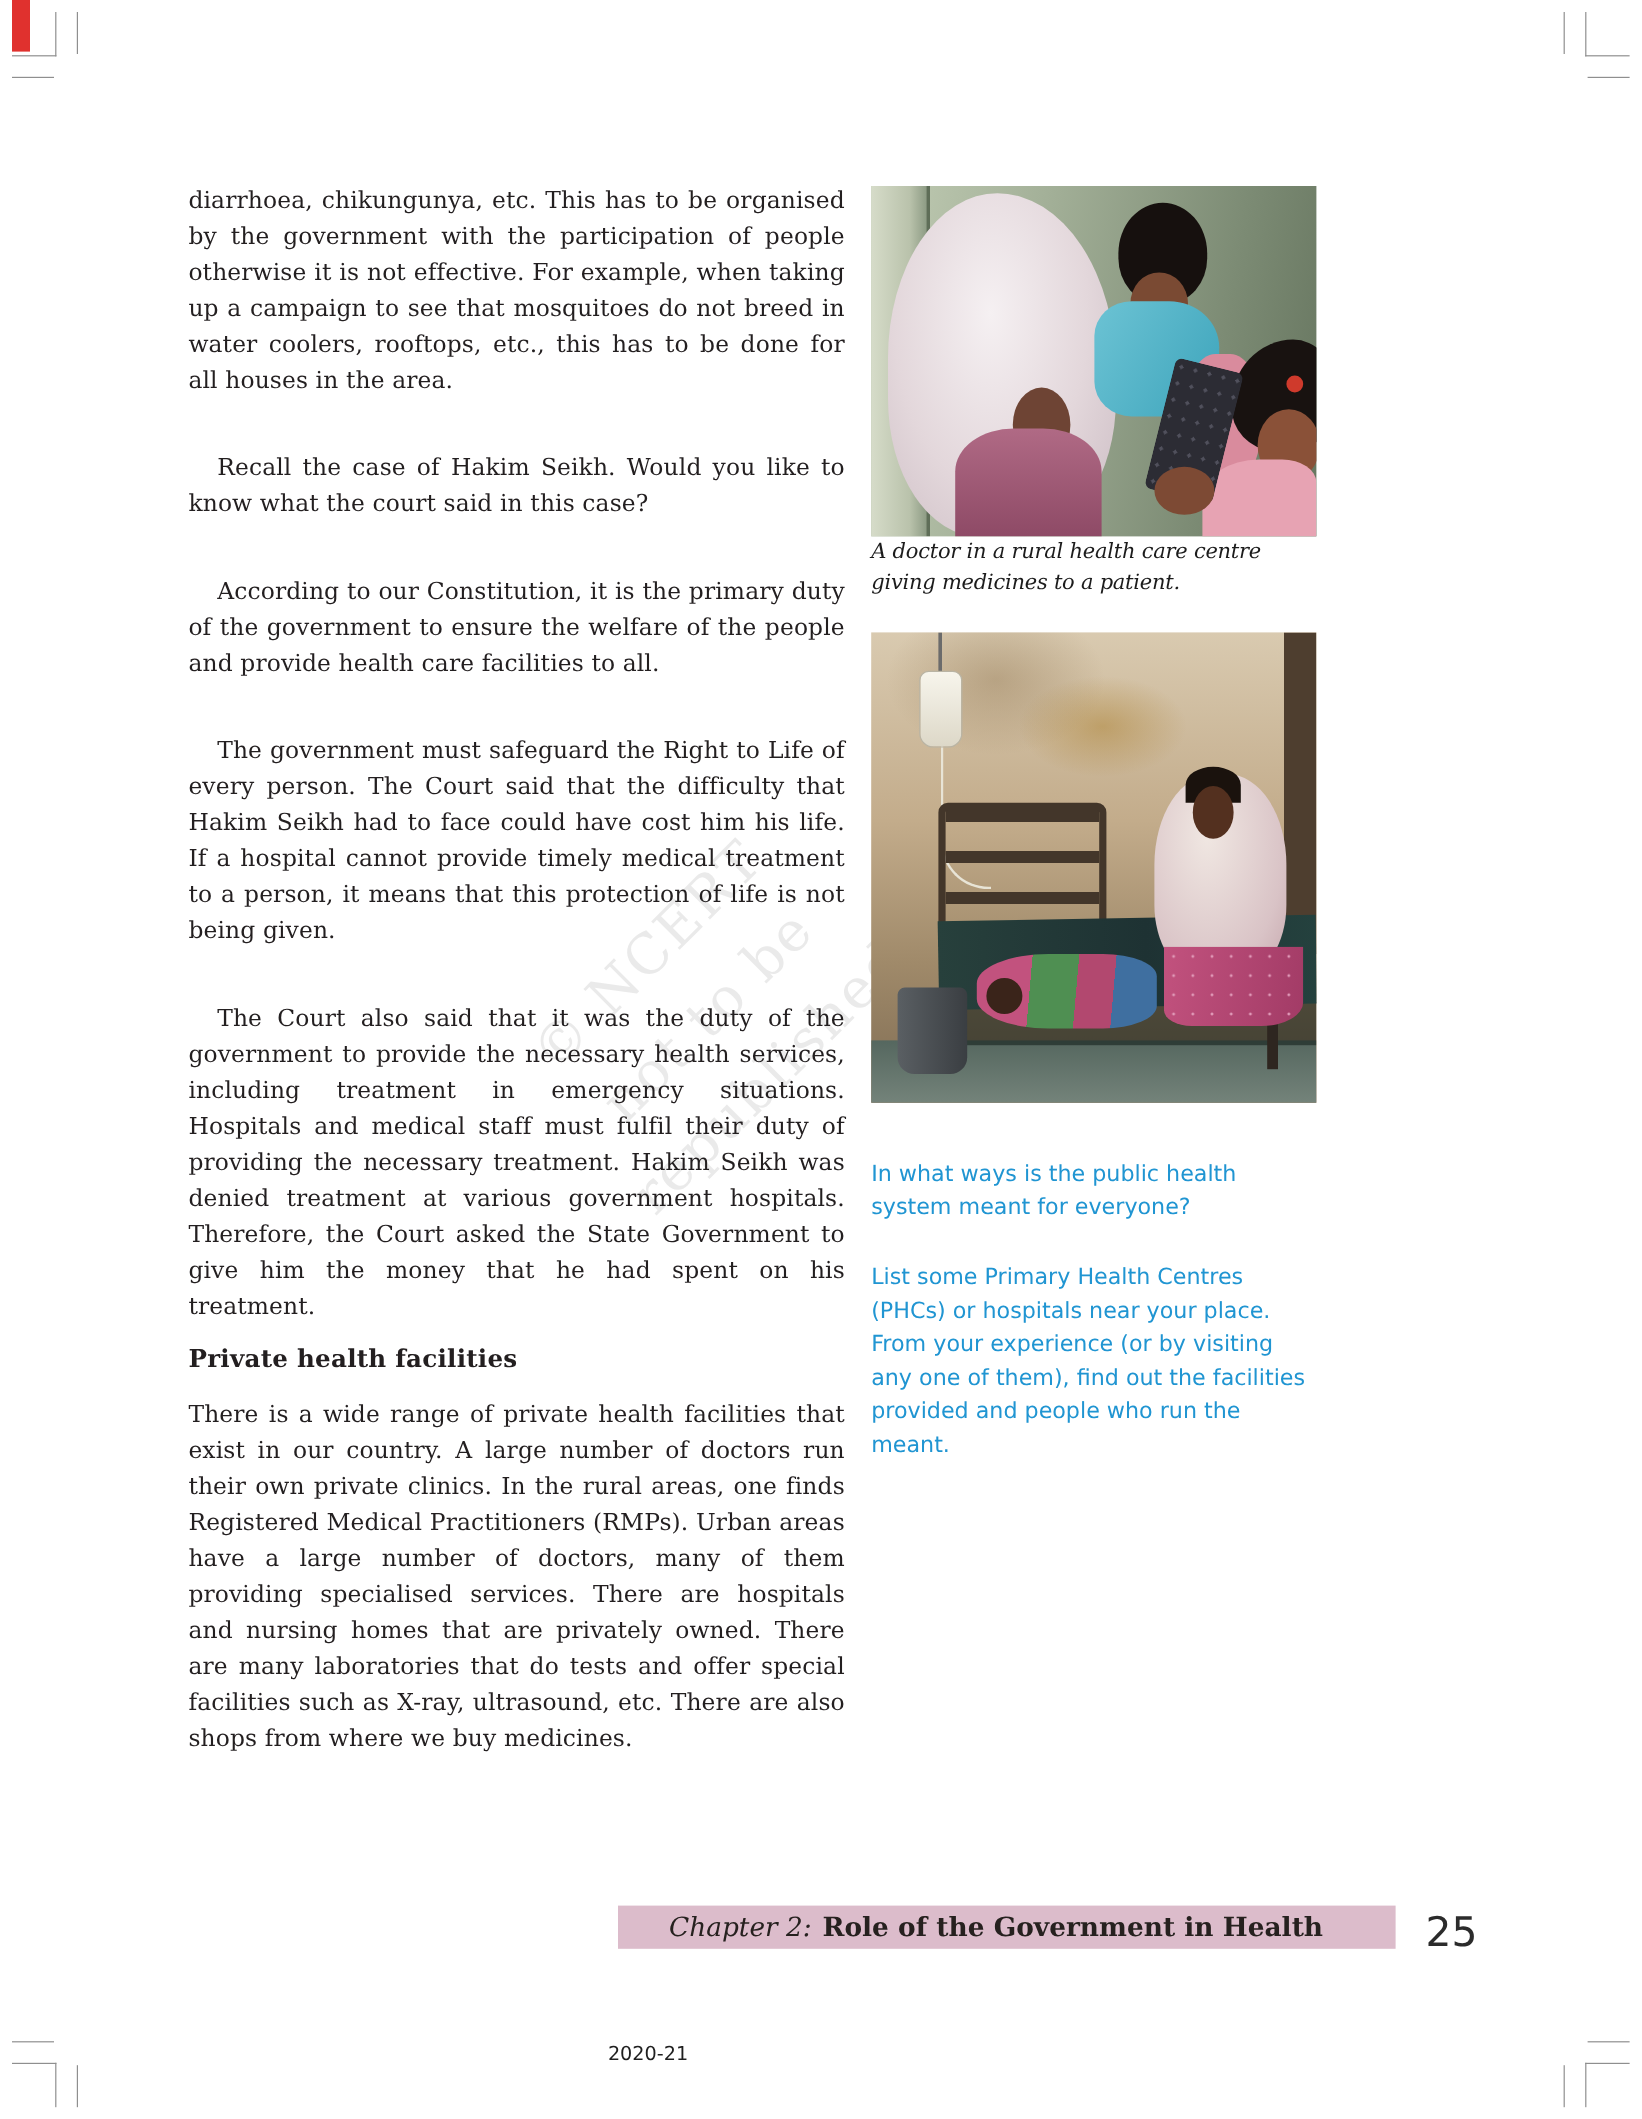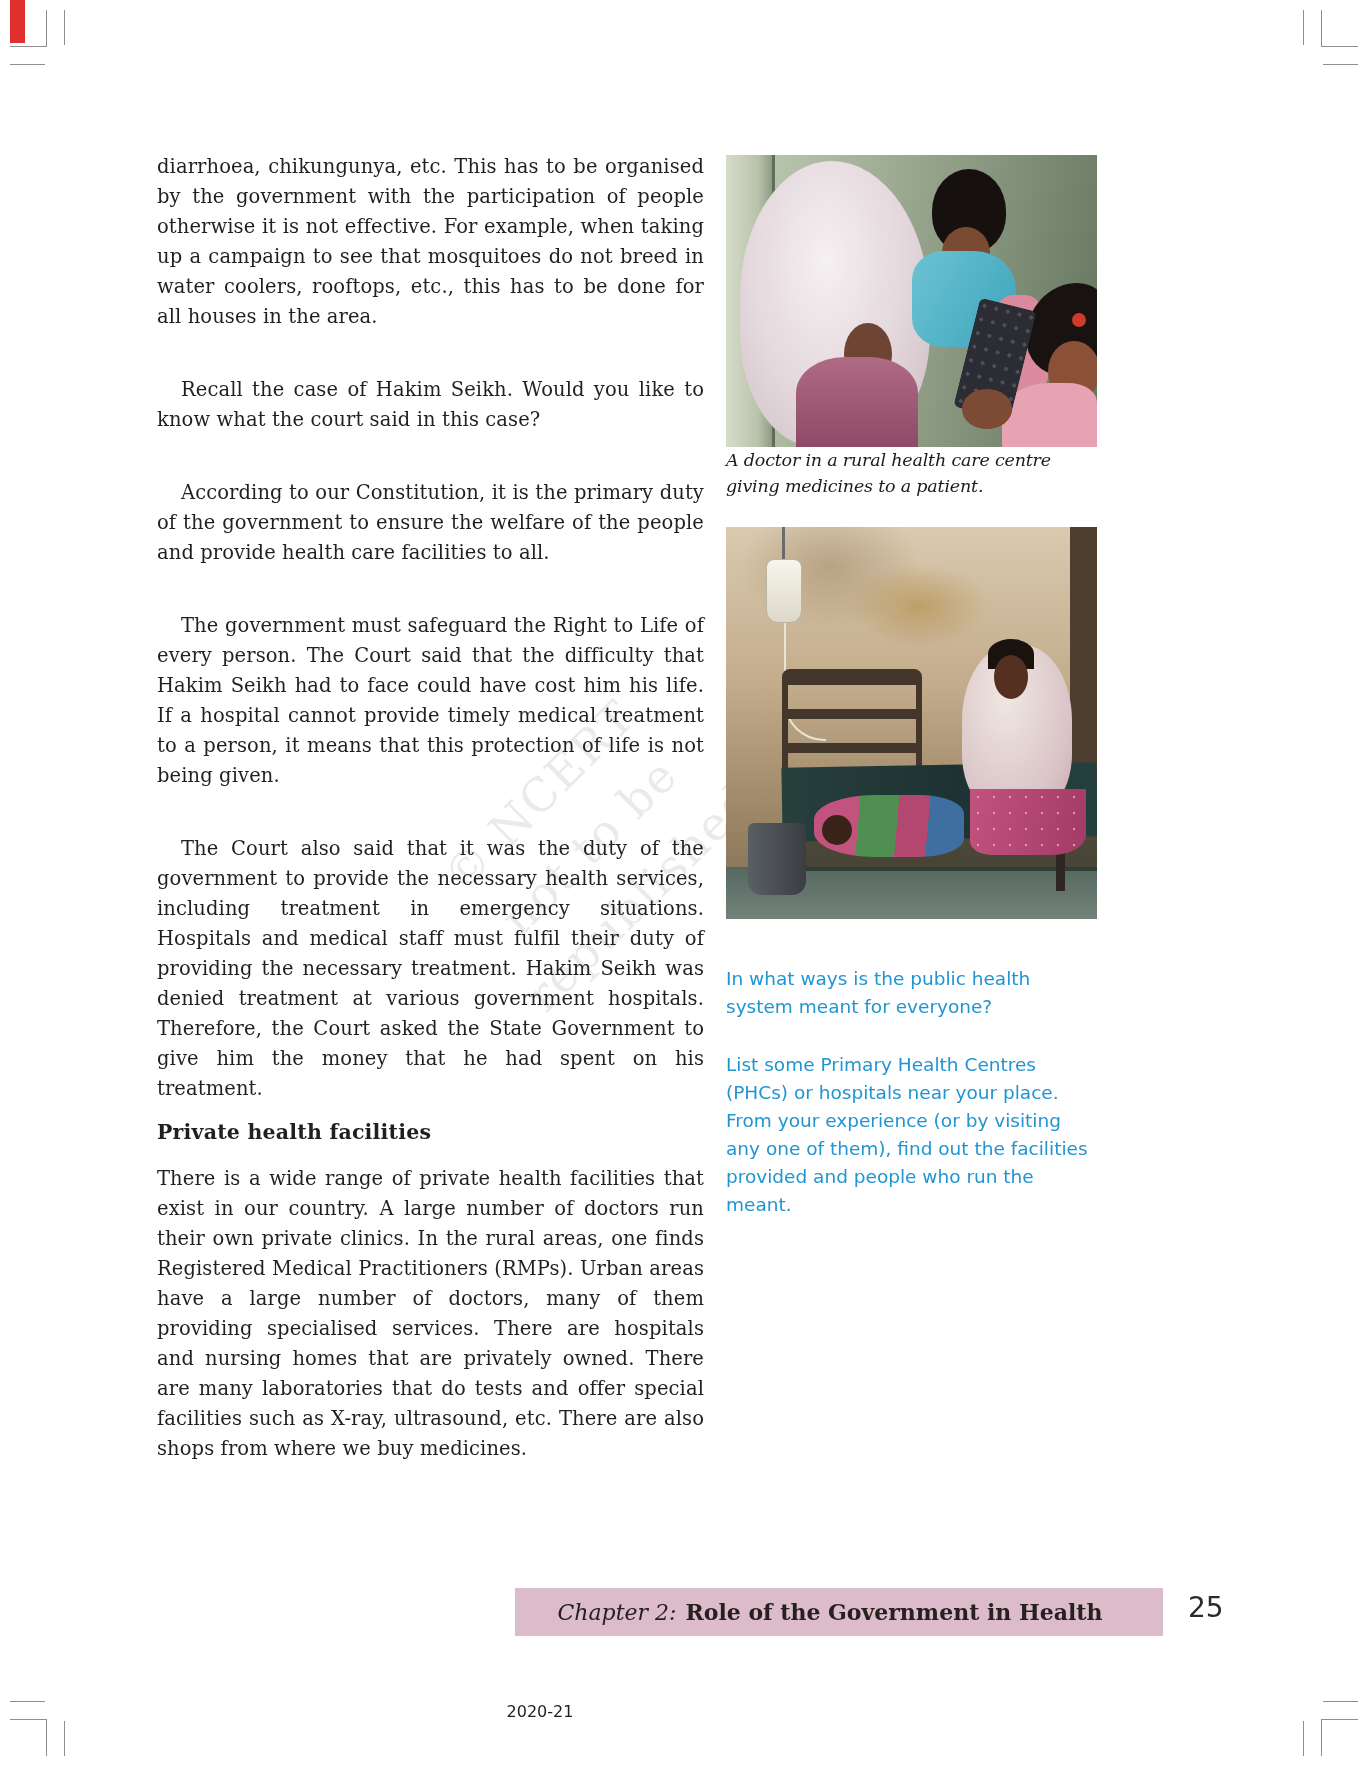--- a/index.html
+++ b/index.html
@@ -50,30 +50,30 @@
 
   .question {
     font-family:"DejaVu Sans", sans-serif; font-weight:normal;
     font-size:18.5px; line-height:28px; color:var(--question_blue,#2095d2);
     margin-top:30px;
   }
   .question.first { margin-top:46px; }
 
   
   .footer-bar {
-    position:absolute; left:515px; top:1588px; width:648px; height:48px;
+    position:absolute; left:515px; top:1588px; width:648px; height:36px;
     background:var(--footer_pink,#dcbccb);
     display:flex; align-items:center; justify-content:center;
     font-size:22px; color:#26211f; padding-right:18px; box-sizing:border-box;
   }
   .chapter-label { font-style:italic; margin-right:9px; }
   .chapter-title { font-weight:bold; }
   .page-number {
     position:absolute; left:1188px; top:1591px;
-    font-family:"DejaVu Sans", sans-serif; font-size:28px; color:#2b2b2b;
+    font-family:"DejaVu Sans", sans-serif; font-size:34px; color:#2b2b2b;
   }
   .footer-year {
     position:absolute; left:0; top:1702px; width:1080px; text-align:center;
     font-family:"DejaVu Sans", sans-serif; font-size:16px; color:#1f1f1f;
   }
 </style>
 </head>
 <body style="--question_blue: #2095d2; --footer_pink: #dcbccb; --bleed_red: #e0312e;">
 
 <div class="page">

